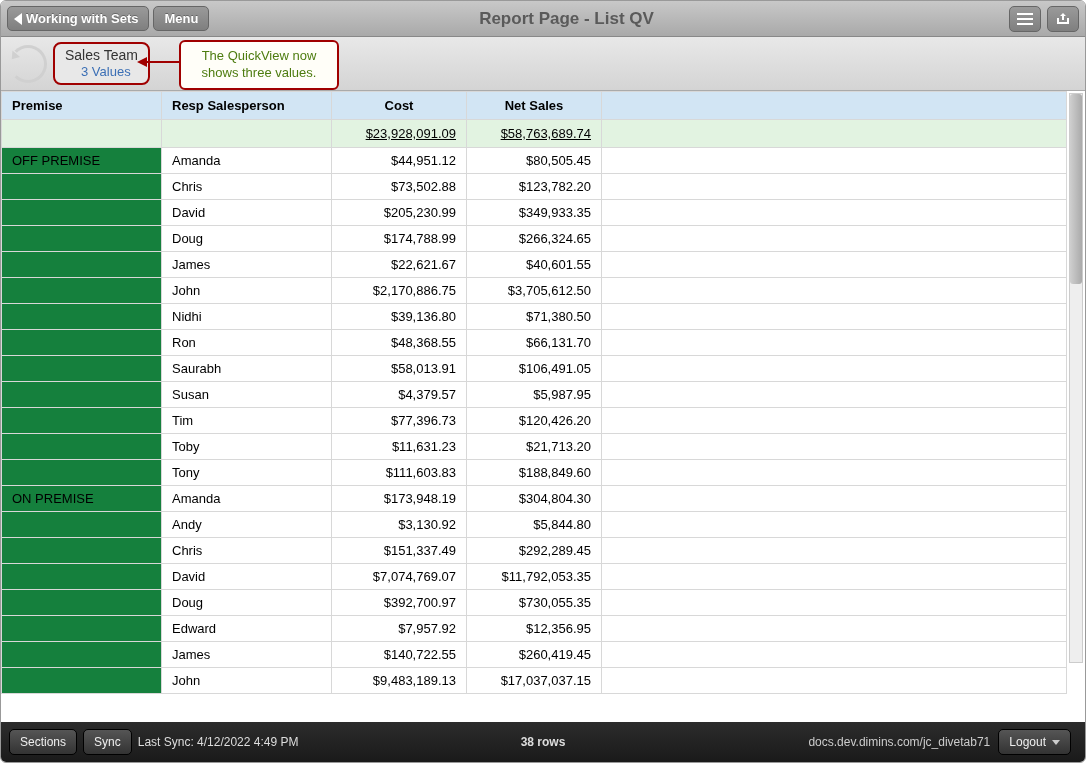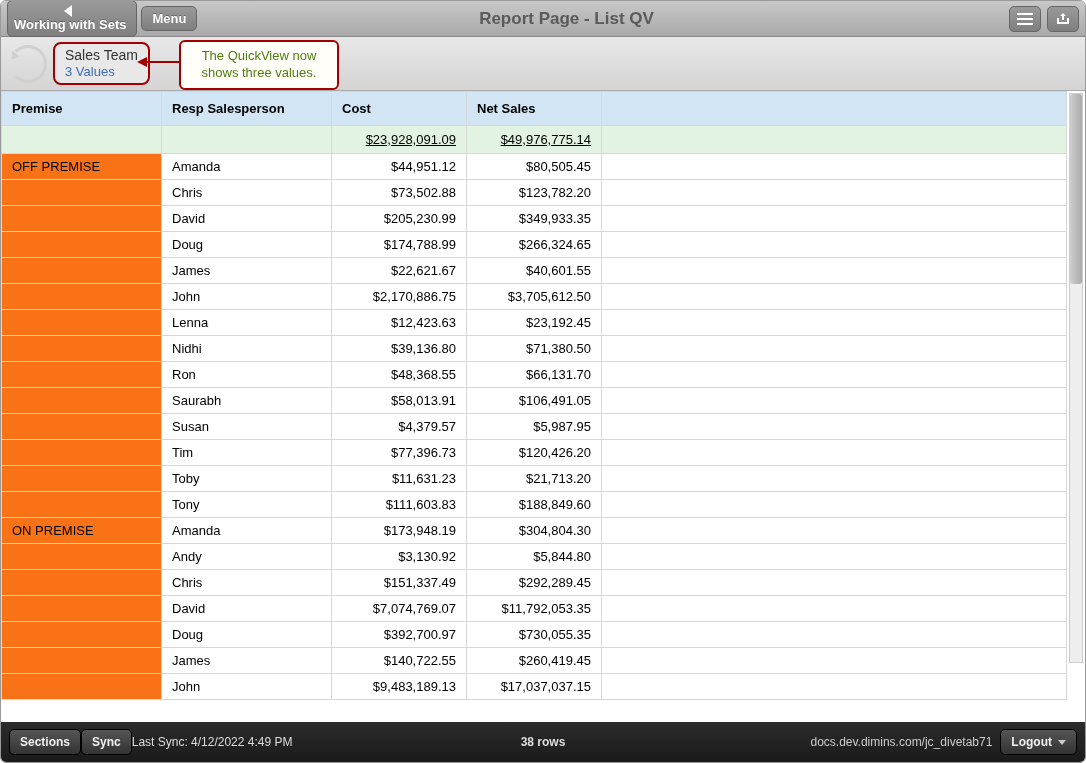--- a/index.html
+++ b/index.html
@@ -29,21 +29,21 @@
     border:1px solid #666;
     border-radius:5px;
     padding:4px 10px;
     font-size:13px;
     font-weight:bold;
     text-shadow:0 -1px 0 rgba(0,0,0,0.3);
     cursor:pointer;
     display:flex;
     align-items:center;
   }
-  .back-btn { padding-left:6px;flex-direction:column; }
+  .back-btn { padding-left:6px; }
   .back-btn .chev {
     width:0;height:0;
     border-top:6px solid transparent;
     border-bottom:6px solid transparent;
     border-right:8px solid #fff;
     margin-right:4px;
   }
   .title {
     position:absolute;
     left:0;right:0;
@@ -92,21 +92,21 @@
     transform:rotate(40deg);
   }
   .qv-chip {
     border:2px solid #a00000;
     border-radius:8px;
     padding:3px 10px 3px 10px;
     background:#e8e8e8;
     line-height:1.2;
   }
   .qv-chip .name { color:#333; font-size:14px; }
-  .qv-chip .vals { color:#3b6fb5; font-size:13px; }
+  .qv-chip .vals { color:#3b6fb5; font-size:13px;margin-left:16px; }
   .callout {
     position:absolute;
     left:178px; top:3px;
     background:#fffef8;
     border:2px solid #a00000;
     border-radius:6px;
     padding:6px 10px;
     font-size:13px;
     color:#4d7c0f;
     text-align:center;
@@ -149,33 +149,33 @@
     padding:5px 10px;
     font-size:13px;
     height:26px;
     overflow:hidden;
     white-space:nowrap;
   }
   th { text-align:left; }
   thead tr.hdr th {
     background:#d2e5f4;
     font-weight:bold;
-    height:34px;
-  }
-  thead tr.hdr th.num { text-align:left; }
+    height:28px;
+  }
+  thead tr.hdr th.num { text-align:center; }
   thead tr.totals td {
     background:#e2f3e1;
     text-align:right;
     height:28px;
     text-decoration:underline;
   }
   thead tr.totals td.blank { background:#e2f3e1; }
   tbody td.num { text-align:right; }
   tbody tr td { background:#fff; }
-  tbody tr td:first-child { background:#f97316; }
+  tbody tr td:first-child { background:#15803d; }
   .col-premise { width:160px; }
   .col-person { width:170px; }
   .col-cost { width:135px; }
   .col-net { width:135px; }
   .col-rest { }
   .scroll-track {
     position:absolute;
     right:2px; top:92px;
     width:14px; height:570px;
     background:#eee;
@@ -199,21 +199,22 @@
     padding:0 8px;
     font-size:12px;
   }
   .bottombar .darkbtn {
     background:linear-gradient(to bottom,#555,#333);
     border:1px solid #000;
     color:#eee;
     border-radius:5px;
     padding:5px 10px;
     font-size:12px;
-    font-weight:bold;
+    font-weight:normal;
+    margin-right:6px;
     cursor:pointer;
     display:flex;align-items:center;
   }
   .bottombar .spacer { flex:1; }
   .bottombar .center {
     position:absolute; left:0;right:0;
     text-align:center;
     font-weight:bold;
     pointer-events:none;
   }
@@ -280,21 +281,21 @@
         <th>Premise</th>
         <th>Resp Salesperson</th>
         <th class="num">Cost</th>
         <th class="num">Net Sales</th>
         <th></th>
       </tr>
       <tr class="totals">
         <td class="blank"></td>
         <td class="blank"></td>
         <td>$23,928,091.09</td>
-        <td>$49,976,775.14</td>
+        <td>$58,763,689.74</td>
         <td class="blank"></td>
       </tr>
     </thead>
     <tbody id="tbody">
         <tr>
           <td>OFF PREMISE</td>
           <td>Amanda</td>
           <td class="num">$44,951.12</td>
           <td class="num">$80,505.45</td>
           <td></td>
@@ -329,27 +330,20 @@
         </tr>
         <tr>
           <td></td>
           <td>John</td>
           <td class="num">$2,170,886.75</td>
           <td class="num">$3,705,612.50</td>
           <td></td>
         </tr>
         <tr>
           <td></td>
-          <td>Lenna</td>
-          <td class="num">$12,423.63</td>
-          <td class="num">$23,192.45</td>
-          <td></td>
-        </tr>
-        <tr>
-          <td></td>
           <td>Nidhi</td>
           <td class="num">$39,136.80</td>
           <td class="num">$71,380.50</td>
           <td></td>
         </tr>
         <tr>
           <td></td>
           <td>Ron</td>
           <td class="num">$48,368.55</td>
           <td class="num">$66,131.70</td>
@@ -416,20 +410,27 @@
           <td>David</td>
           <td class="num">$7,074,769.07</td>
           <td class="num">$11,792,053.35</td>
           <td></td>
         </tr>
         <tr>
           <td></td>
           <td>Doug</td>
           <td class="num">$392,700.97</td>
           <td class="num">$730,055.35</td>
+          <td></td>
+        </tr>
+        <tr>
+          <td></td>
+          <td>Edward</td>
+          <td class="num">$7,957.92</td>
+          <td class="num">$12,356.95</td>
           <td></td>
         </tr>
         <tr>
           <td></td>
           <td>James</td>
           <td class="num">$140,722.55</td>
           <td class="num">$260,419.45</td>
           <td></td>
         </tr>
         <tr>

